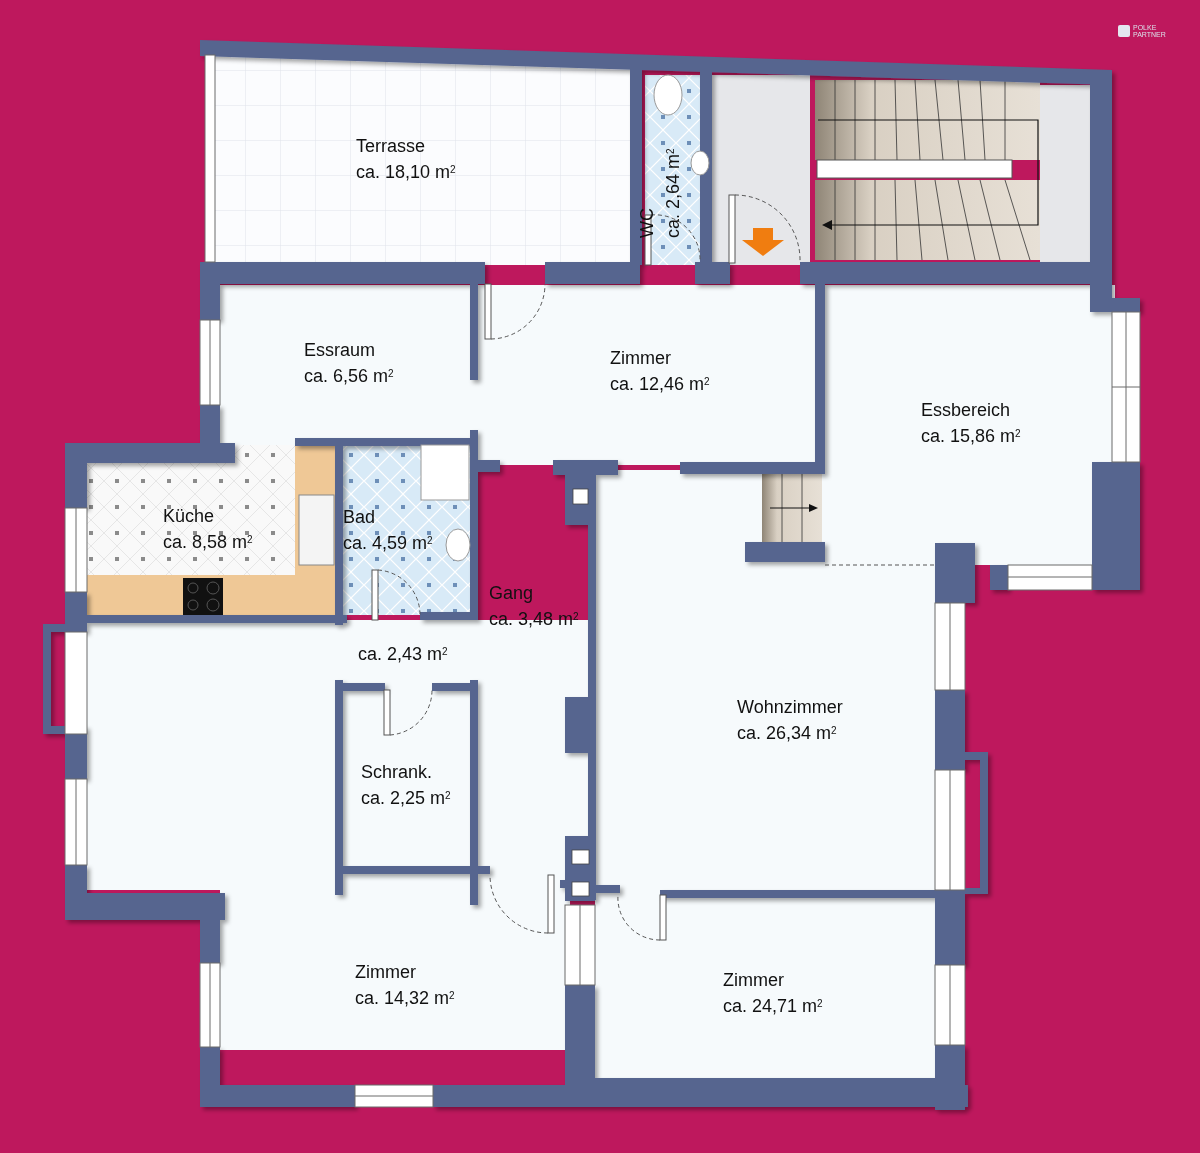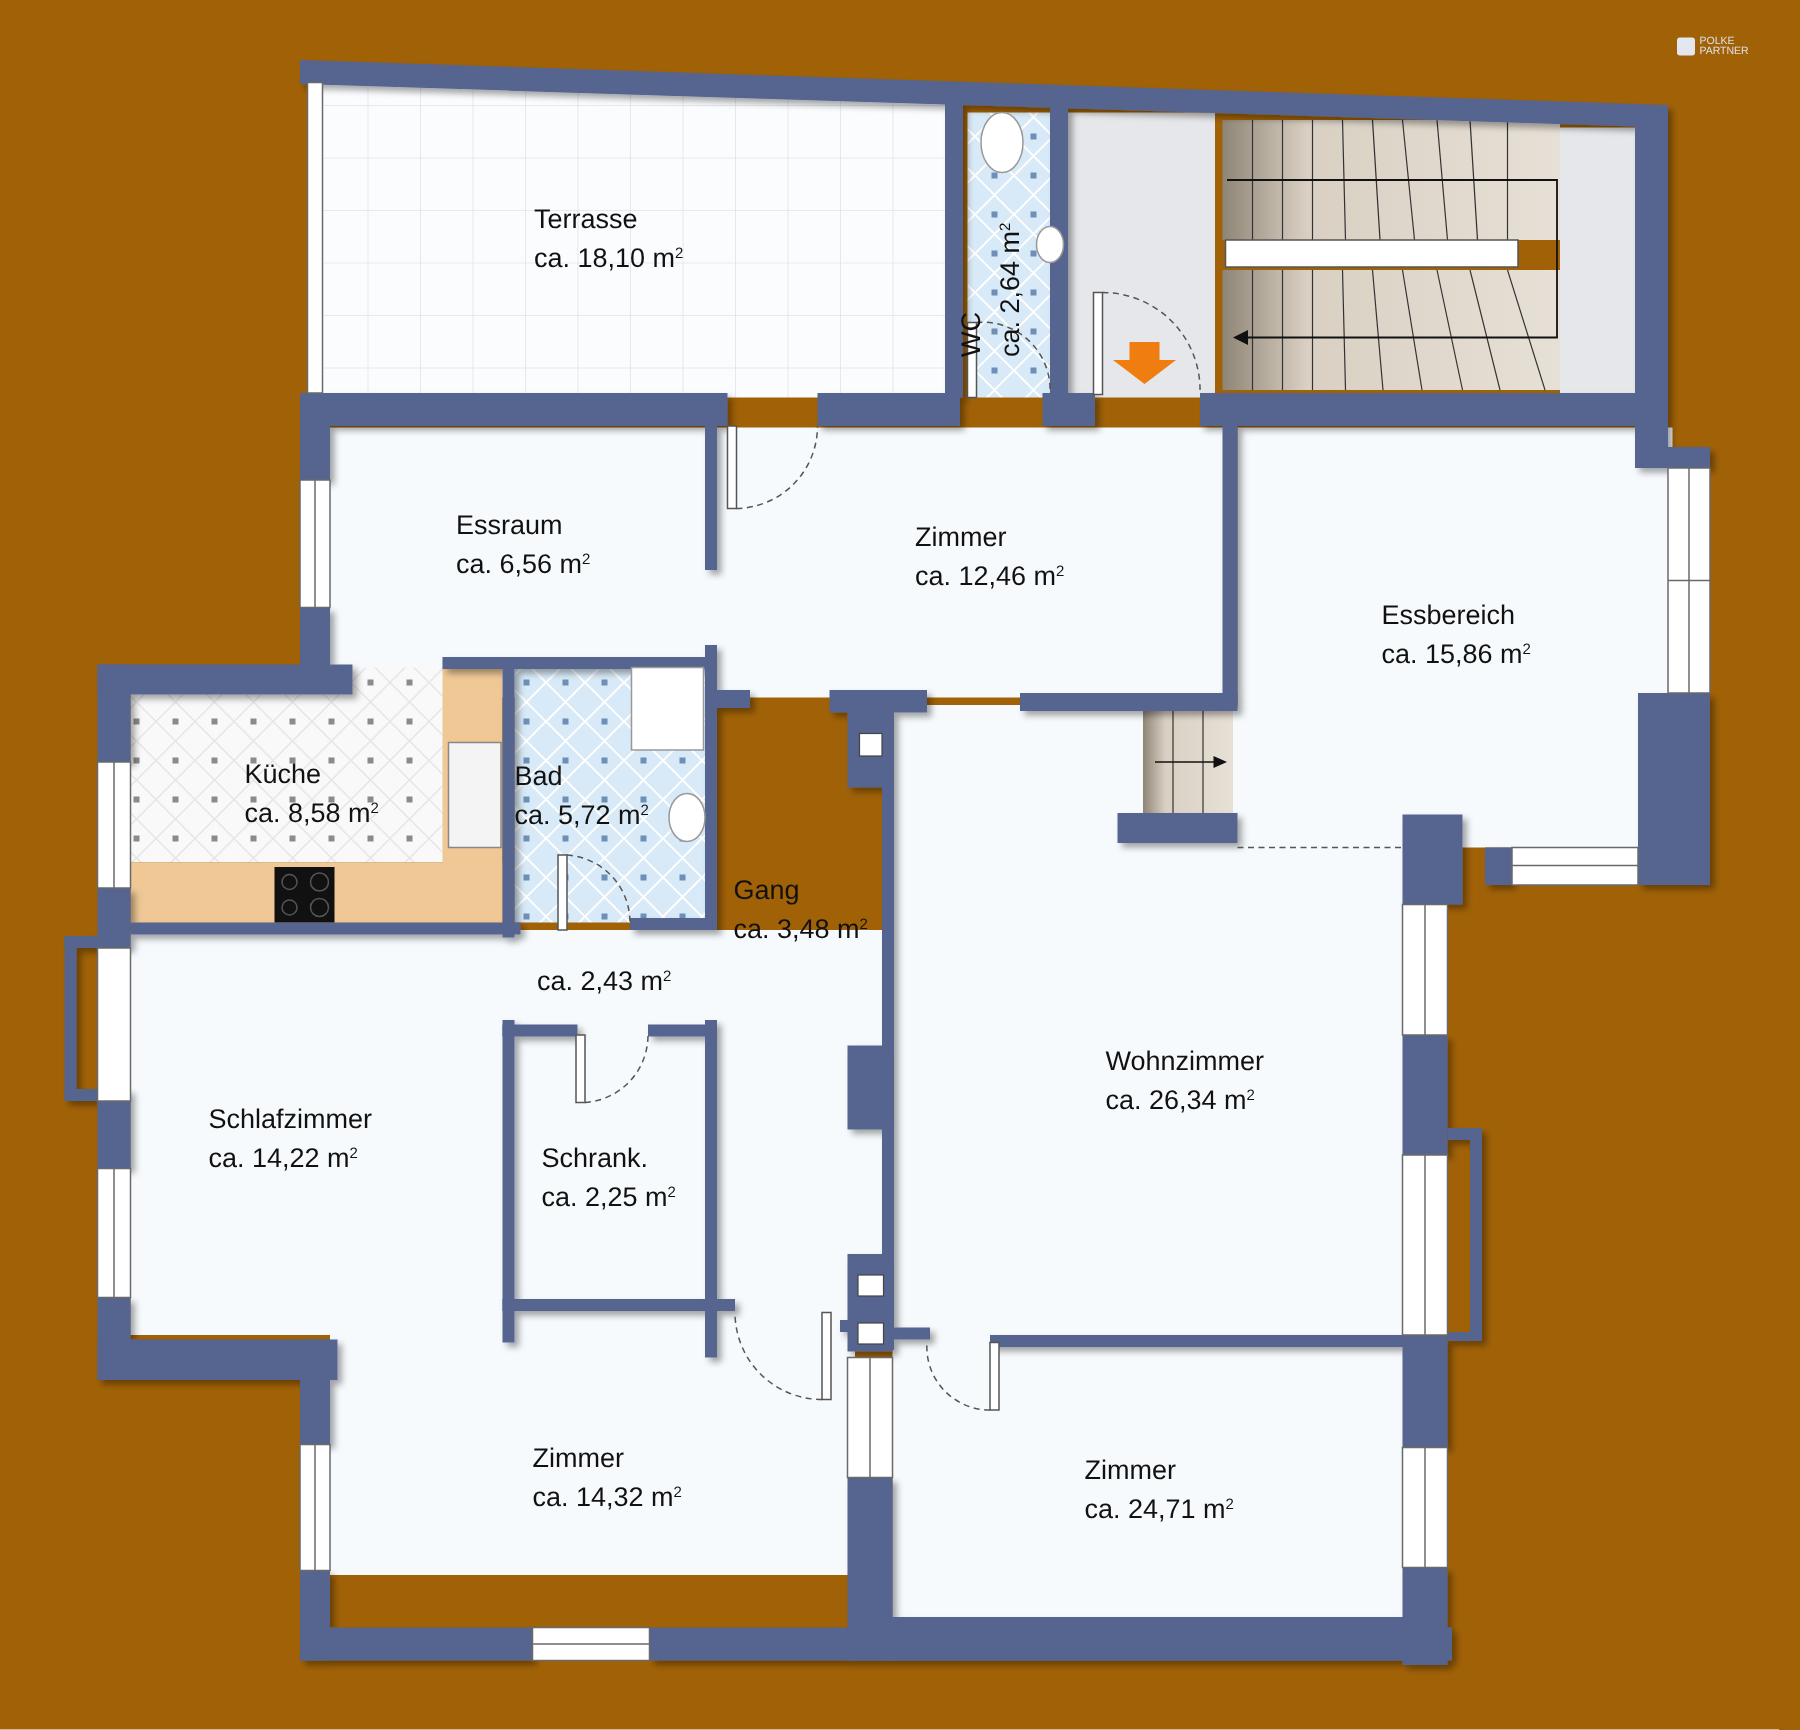--- a/index.html
+++ b/index.html
@@ -1,16 +1,16 @@
 <!DOCTYPE html>
 <html><head>
 <meta charset="utf-8">
 <style>
   html, body { margin: 0; padding: 0; background: #ffffff; }
-  #plan-root { position: relative; width: 1200px; height: 1153px; overflow: hidden; background: #a16207; }
+  #plan-root { position: relative; width: 1200px; height: 1153px; overflow: hidden; background: #be185d; }
   svg#plan { position: absolute; left: 0; top: 0; width: 1200px; height: 1153px; }
   .wall { fill: #56658f; }
   .floor { fill: #f6fafc; }
   .win { fill: #ffffff; stroke: #6a6a6a; stroke-width: 1; }
   .winline { stroke: #6a6a6a; stroke-width: 1; }
   .door-arc { fill: none; stroke: #555; stroke-width: 1; stroke-dasharray: 4 3; }
   .door-leaf { fill: #ffffff; stroke: #555; stroke-width: 1; }
   .room-label {
     position: absolute; font-family: "Liberation Sans", "DejaVu Sans", sans-serif;
     font-size: 18px; color: #111; line-height: 26px; white-space: nowrap;
@@ -266,41 +266,37 @@
   <div class="area"><span>ca. 15,86 m</span><sup>2</sup></div>
 </div>
 
 <div class="room-label" style="left:163px;top:503px">
   <div>Küche</div>
   <div class="area"><span>ca. 8,58 m</span><sup>2</sup></div>
 </div>
 
 <div class="room-label" style="left:343px;top:504px">
   <div>Bad</div>
-  <div class="area"><span>ca. 5,72 m</span><sup>2</sup></div>
+  <div class="area"><span>ca. 4,59 m</span><sup>2</sup></div>
 </div>
 
 <div class="room-label" style="left:489px;top:580px">
   <div>Gang</div>
   <div class="area"><span>ca. 3,48 m</span><sup>2</sup></div>
 </div>
 
 <div class="room-label" style="left:358px;top:641px">
   <div class="area"><span>ca. 2,43 m</span><sup>2</sup></div>
 </div>
 
 <div class="room-label" style="left:737px;top:694px">
   <div>Wohnzimmer</div>
   <div class="area"><span>ca. 26,34 m</span><sup>2</sup></div>
 </div>
 
-<div class="room-label" style="left:139px;top:733px">
-  <div>Schlafzimmer</div>
-  <div class="area"><span>ca. 14,22 m</span><sup>2</sup></div>
-</div>
 
 <div class="room-label" style="left:361px;top:759px">
   <div>Schrank.</div>
   <div class="area"><span>ca. 2,25 m</span><sup>2</sup></div>
 </div>
 
 <div class="room-label" style="left:355px;top:959px">
   <div>Zimmer</div>
   <div class="area"><span>ca. 14,32 m</span><sup>2</sup></div>
 </div>

